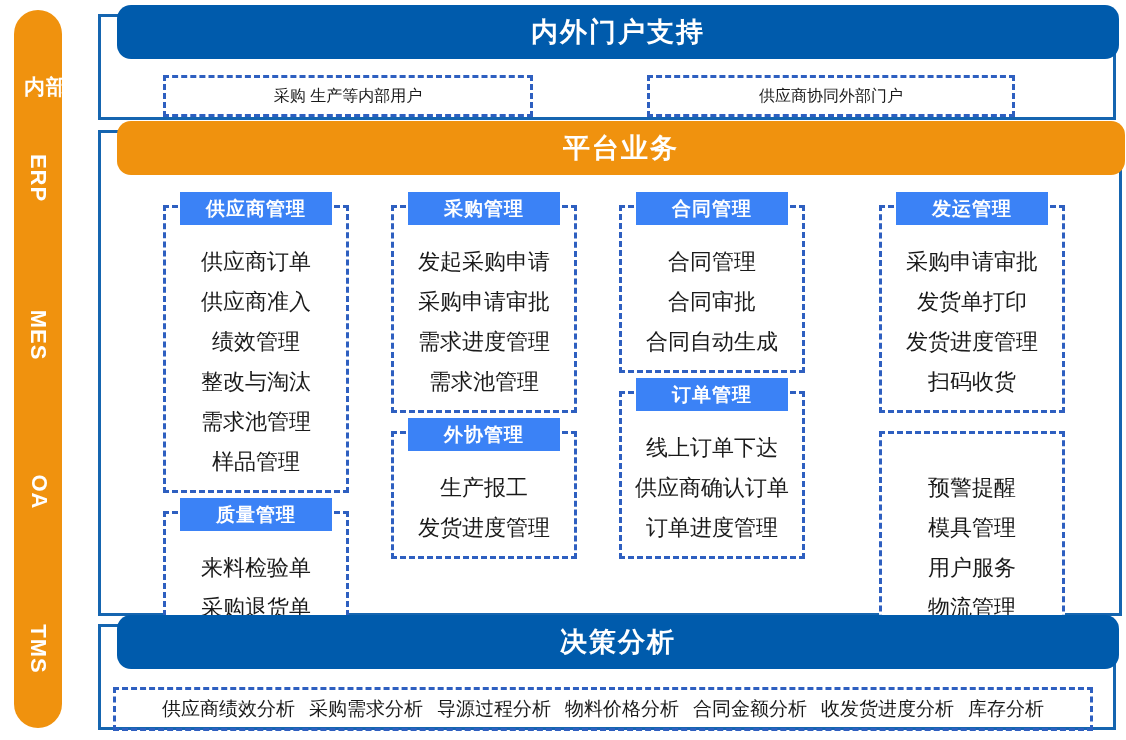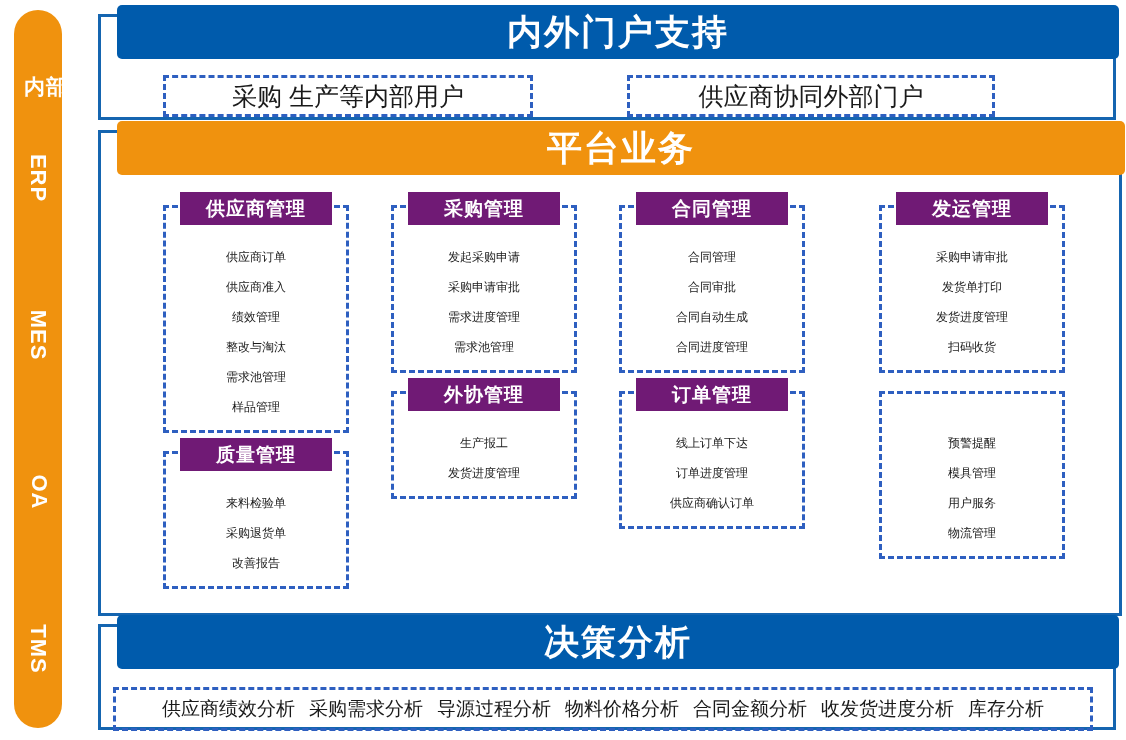--- a/index.html
+++ b/index.html
@@ -60,49 +60,49 @@
     border: 3px solid #1565B0;
     background: #ffffff;
     box-sizing: border-box;
   }
   .panel-title {
     position: absolute;
     left: 16px;
     right: -6px;
     top: -12px;
     height: 54px;
-    border-radius: 5px;
+    border-radius: 14px;
     color: #ffffff;
-    font-size: 35px;
+    font-size: 27px;
     font-weight: bold;
     letter-spacing: 2px;
     display: flex;
     align-items: center;
     justify-content: center;
   }
   .title-blue { background: #005BAC; }
   .title-orange { background: #F0920E; }
 
   
   .dashbox {
     position: absolute;
     border: 3px dashed #2E5FC0;
     box-sizing: border-box;
     display: flex;
     align-items: center;
     justify-content: center;
     color: #1a1a1a;
-    font-size: 25px;
+    font-size: 16px;
   }
 
   
   #portal-panel { left: 98px; top: 14px; width: 1018px; height: 106px; }
 
   #portal-box-internal { left: 62px;  top: 58px;  width: 370px; height: 42px; }
-  #portal-box-external { left: 526px; top: 58px;  width: 368px; height: 42px; }
+  #portal-box-external { left: 546px; top: 58px;  width: 368px; height: 42px; }
 
   
   #platform-panel { left: 98px; top: 130px; width: 1024px; height: 486px; }
 
   .module-col {
     position: absolute;
     width: 186px;
   }
   #col-1 { left: 62px;  top: 72px; }
   #col-2 { left: 290px; top: 72px; }
@@ -117,32 +117,32 @@
     padding-top: 34px;
     padding-bottom: 8px;
     background: #ffffff;
   }
   .module-head {
     position: absolute;
     left: 14px;
     right: 14px;
     top: -16px;
     height: 33px;
-    background: #701a75;
+    background: #3b82f6;
     color: #ffffff;
     font-size: 19px;
     font-weight: bold;
     letter-spacing: 1px;
     display: flex;
     align-items: center;
     justify-content: center;
   }
   .module-item {
     text-align: center;
-    font-size: 12px;
+    font-size: 22px;
     color: #1a1a1a;
     line-height: 1.0;
     padding: 9px 2px;
     white-space: nowrap;
   }
 
   
   #decision-panel { left: 98px; top: 624px; width: 1018px; height: 106px; }
   #decision-box {
     left: 12px; top: 60px; width: 980px; height: 44px;
@@ -212,27 +212,26 @@
       <div class="module-item">发货进度管理</div>
     </div>
   </div>
 
   <div class="module-col" id="col-3">
     <div class="module">
       <div class="module-head">合同管理</div>
       <div class="module-item">合同管理</div>
       <div class="module-item">合同审批</div>
       <div class="module-item">合同自动生成</div>
-      <div class="module-item">合同进度管理</div>
     </div>
     <div class="module">
       <div class="module-head">订单管理</div>
       <div class="module-item">线上订单下达</div>
+      <div class="module-item">供应商确认订单</div>
       <div class="module-item">订单进度管理</div>
-      <div class="module-item">供应商确认订单</div>
     </div>
   </div>
 
   <div class="module-col" id="col-4">
     <div class="module">
       <div class="module-head">发运管理</div>
       <div class="module-item">采购申请审批</div>
       <div class="module-item">发货单打印</div>
       <div class="module-item">发货进度管理</div>
       <div class="module-item">扫码收货</div>

